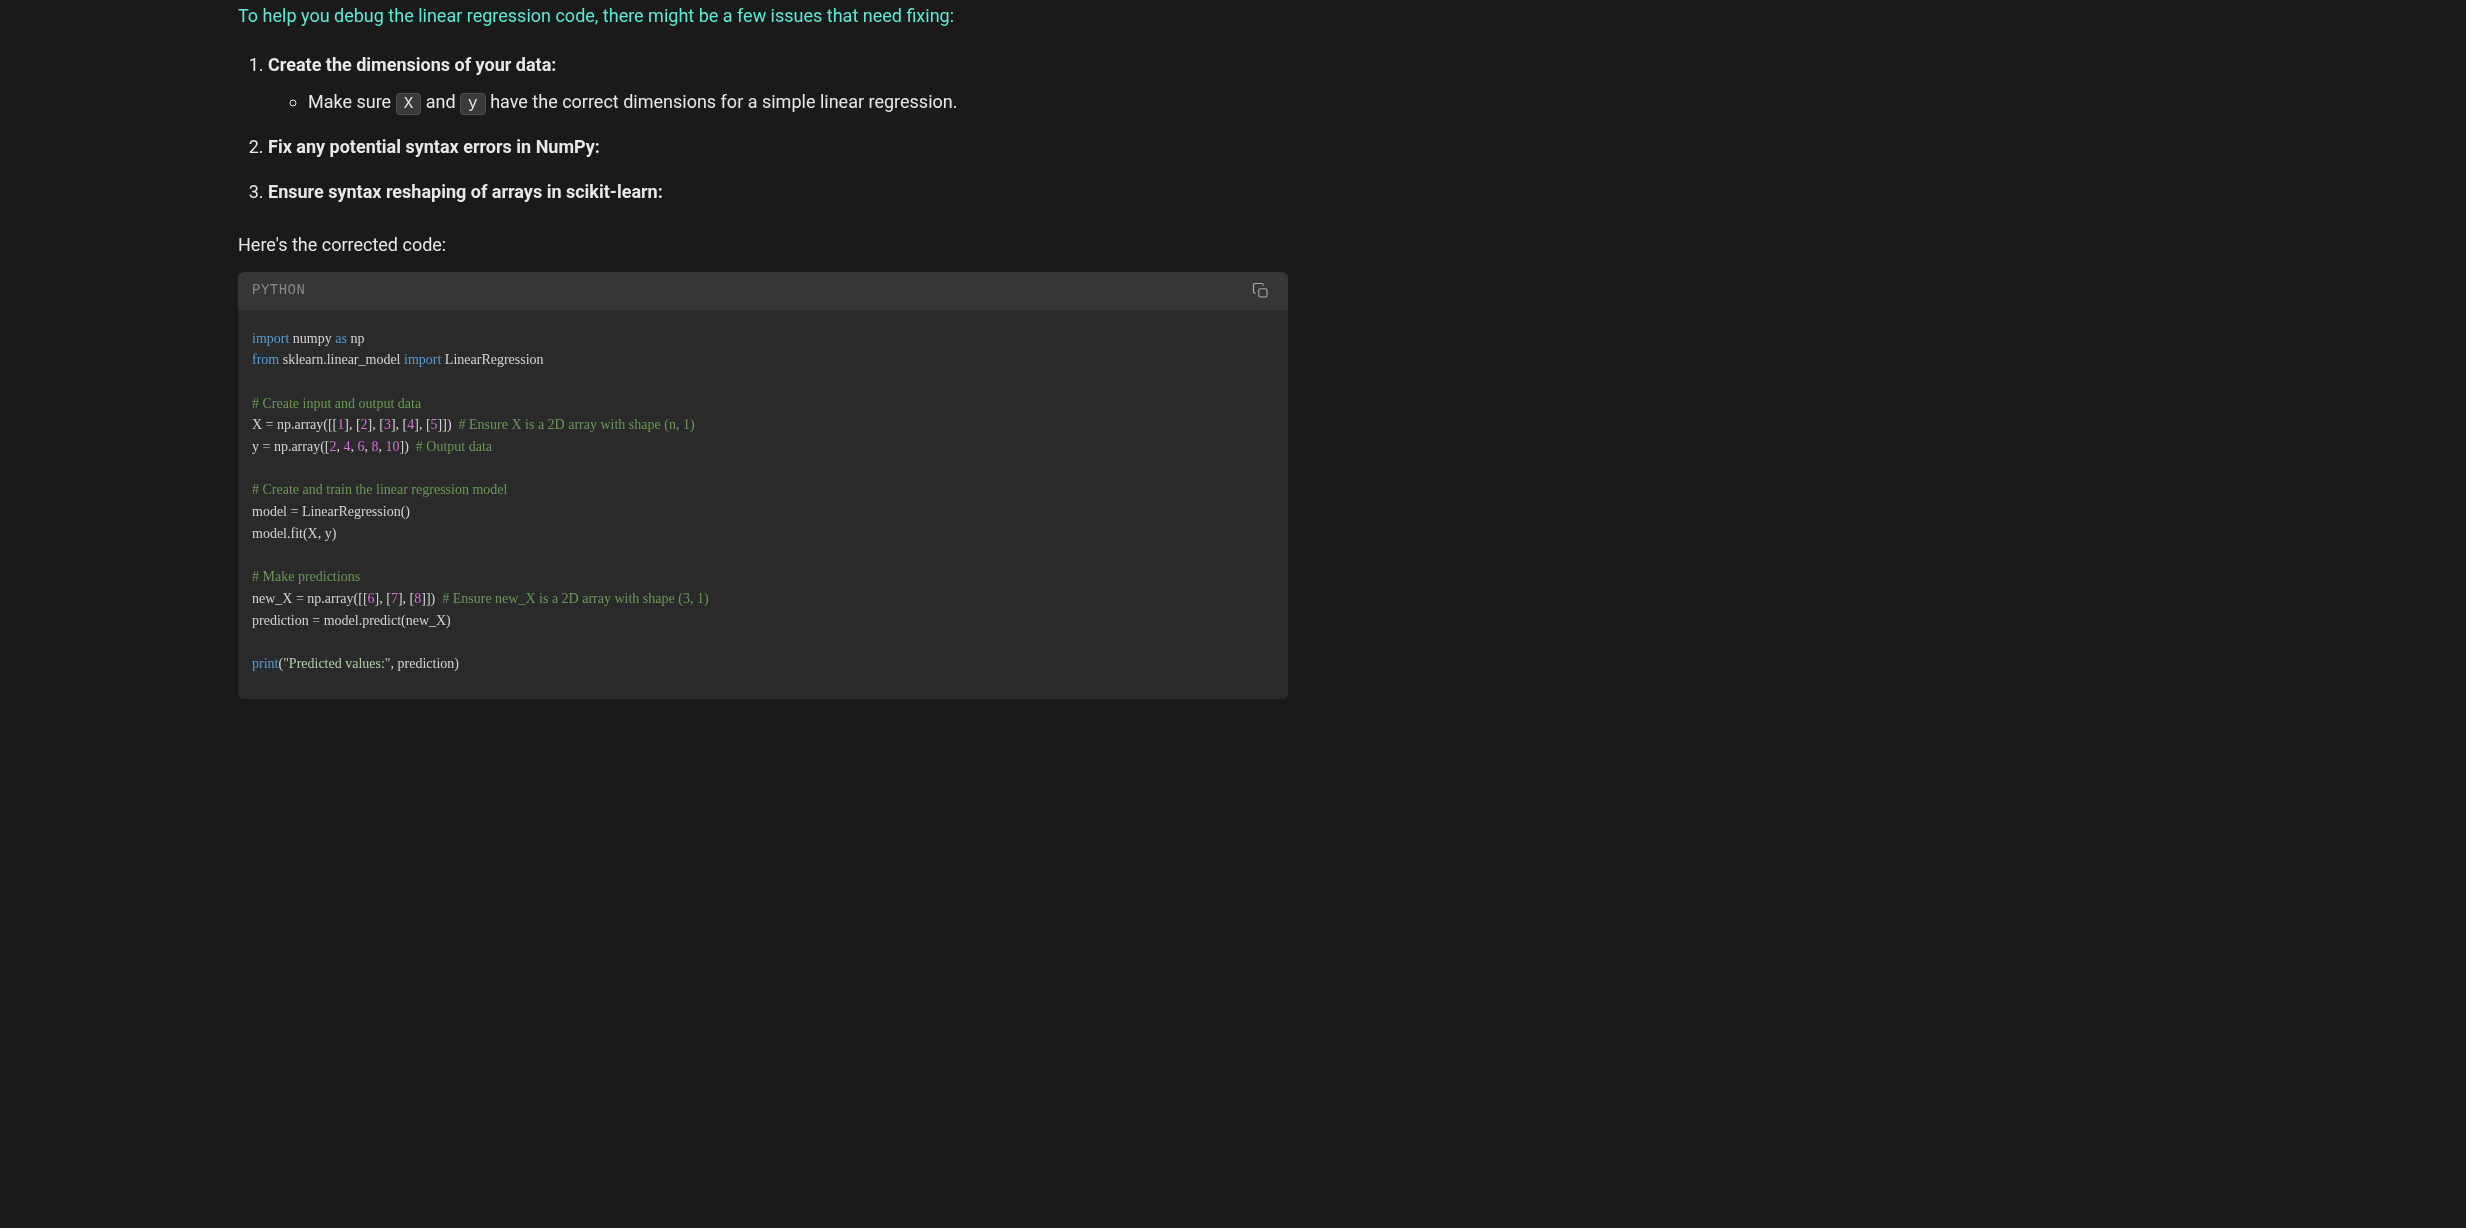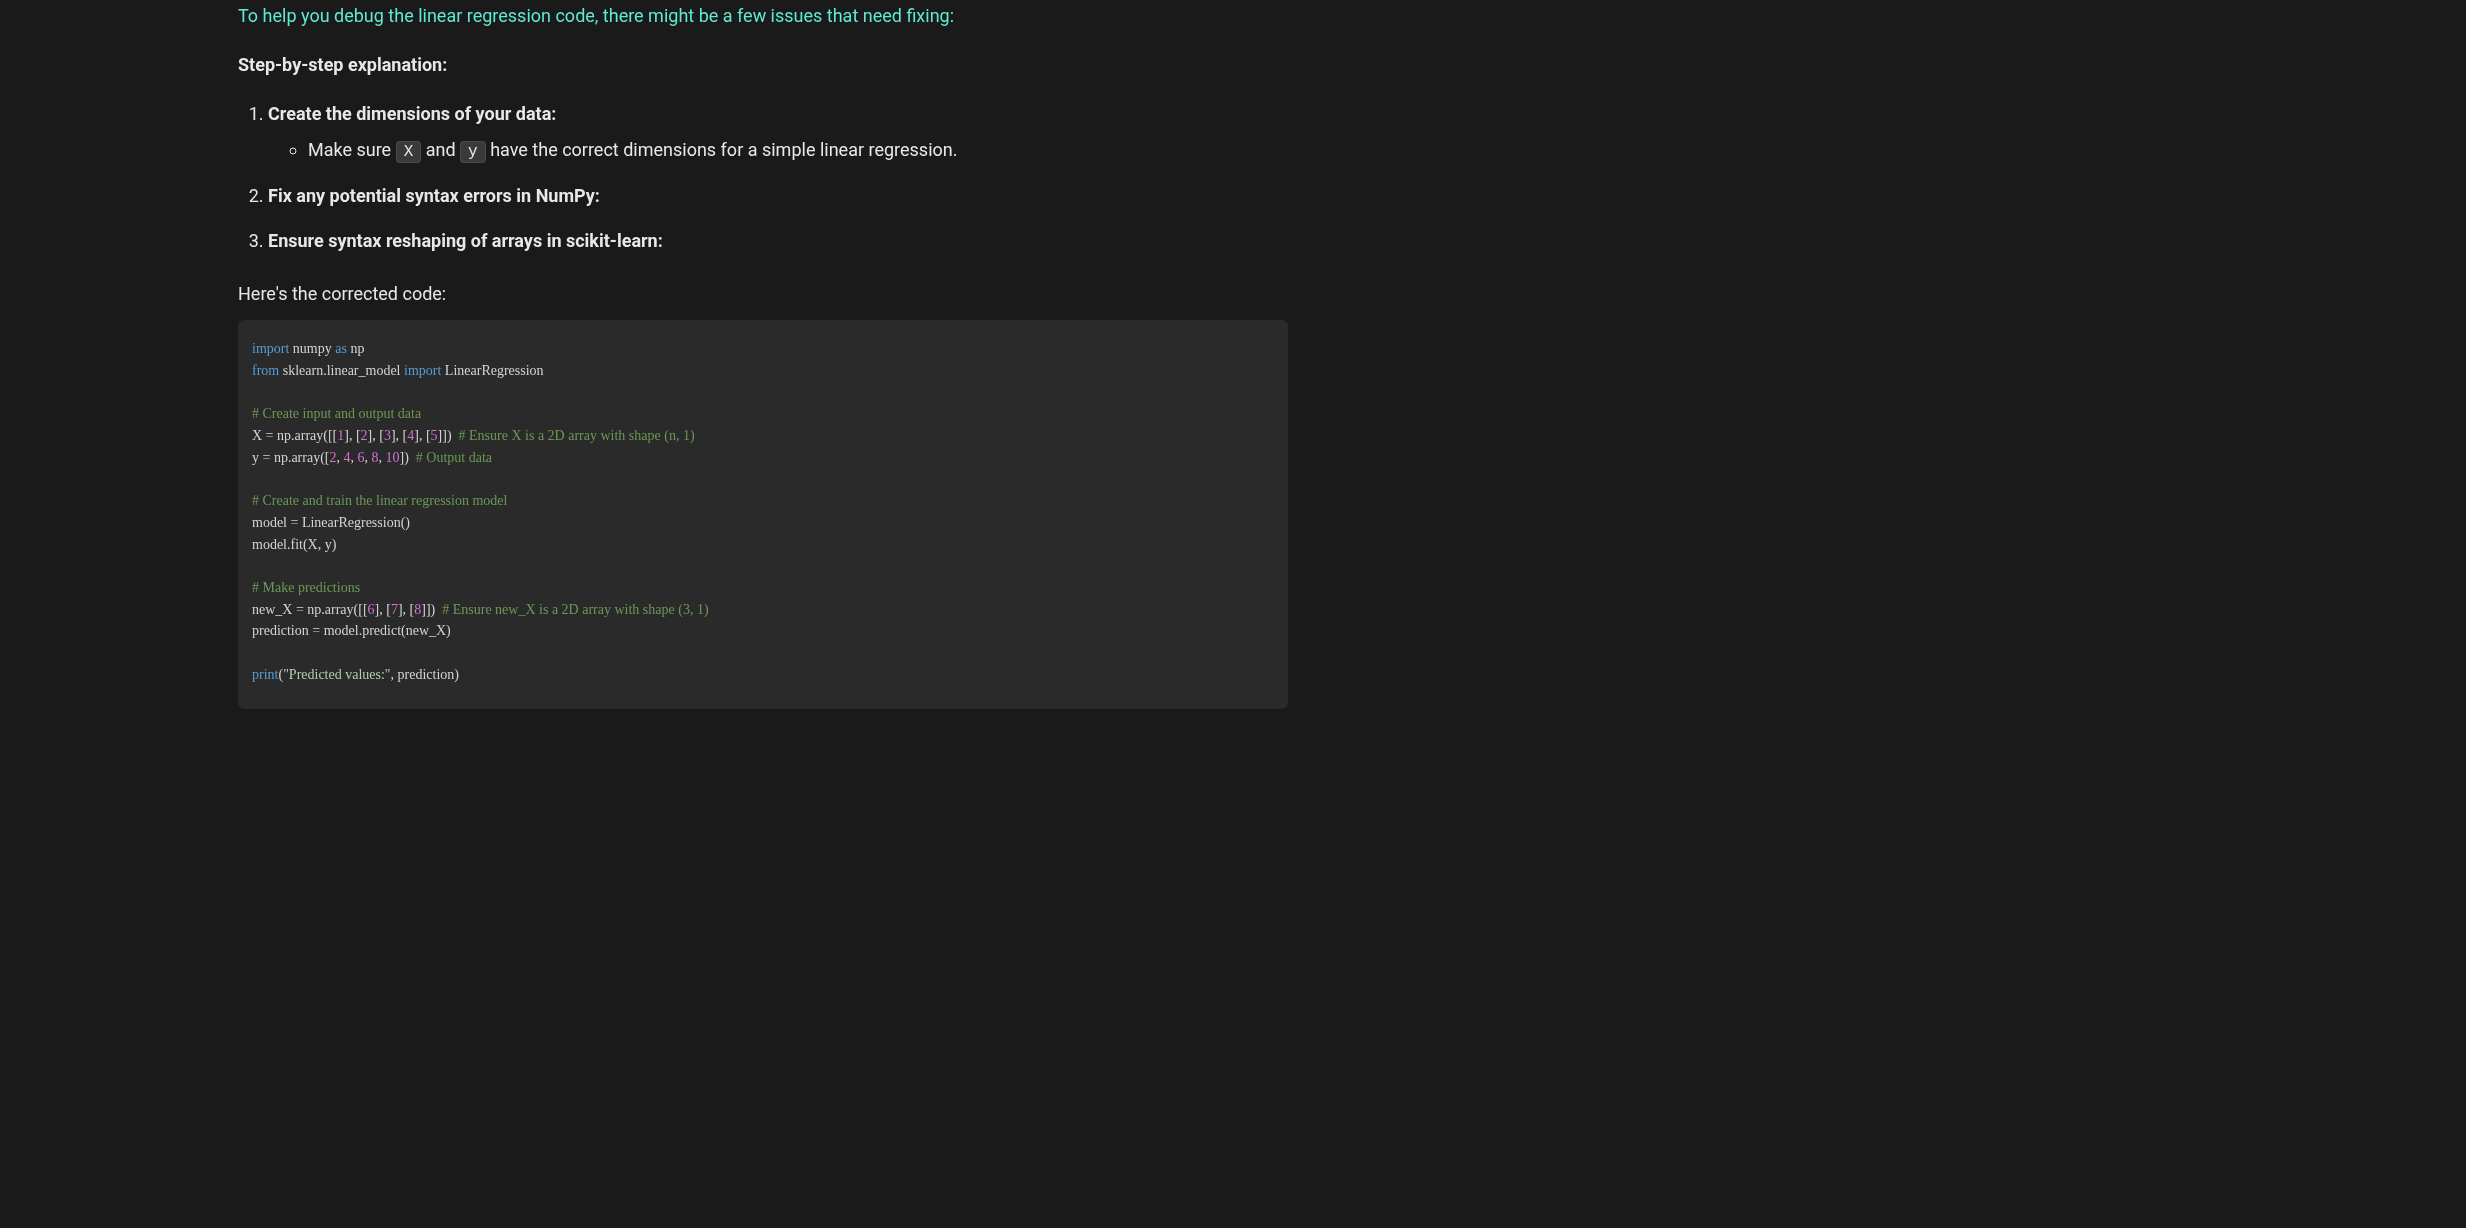--- a/index.html
+++ b/index.html
@@ -110,21 +110,20 @@
     .tok-keyword { color: #569cd6; }
     .tok-string { color: #b5cea8; }
     .tok-comment { color: #6a9955; }
     .tok-number { color: #d670d6; }
   </style>
 </head>
 <body>
 
 <div class="container">
   <p class="intro-text">To help you debug the linear regression code, there might be a few issues that need fixing:</p>
-  <p class="step-heading">Step-by-step explanation:</p>
 
   <ol class="steps">
     <li>
       <span class="step-title">Create the dimensions of your data:</span>
       <ul class="sublist">
         <li>
           <span>Make sure </span>
           <code class="inline-code">X</code>
           <span> and </span>
           <code class="inline-code">y</code>
@@ -136,20 +135,29 @@
       <span class="step-title">Fix any potential syntax errors in NumPy:</span>
     </li>
     <li>
       <span class="step-title">Ensure syntax reshaping of arrays in scikit-learn:</span>
     </li>
   </ol>
 
   <p class="corrected-text">Here's the corrected code:</p>
 
   <div class="code-block">
+    <div class="code-header">
+      <span class="code-lang">PYTHON</span>
+      <button class="copy-button">
+        <svg viewBox="0 0 24 24">
+          <rect x="9" y="9" width="11" height="11" rx="2"></rect>
+          <path d="M5 15H4a2 2 0 0 1-2-2V4a2 2 0 0 1 2-2h9a2 2 0 0 1 2 2v1"></path>
+        </svg>
+      </button>
+    </div>
     <div class="code-content"><span class="tok-keyword">import</span><span> numpy </span><span class="tok-keyword">as</span><span> np</span>
 <span class="tok-keyword">from</span><span> sklearn.linear_model </span><span class="tok-keyword">import</span><span> LinearRegression</span>
 
 <span class="tok-comment"># Create input and output data</span>
 <span>X = np.array([[</span><span class="tok-number">1</span><span>], [</span><span class="tok-number">2</span><span>], [</span><span class="tok-number">3</span><span>], [</span><span class="tok-number">4</span><span>], [</span><span class="tok-number">5</span><span>]])  </span><span class="tok-comment"># Ensure X is a 2D array with shape (n, 1)</span>
 <span>y = np.array([</span><span class="tok-number">2</span><span>, </span><span class="tok-number">4</span><span>, </span><span class="tok-number">6</span><span>, </span><span class="tok-number">8</span><span>, </span><span class="tok-number">10</span><span>])  </span><span class="tok-comment"># Output data</span>
 
 <span class="tok-comment"># Create and train the linear regression model</span>
 <span>model = LinearRegression()</span>
 <span>model.fit(X, y)</span>

